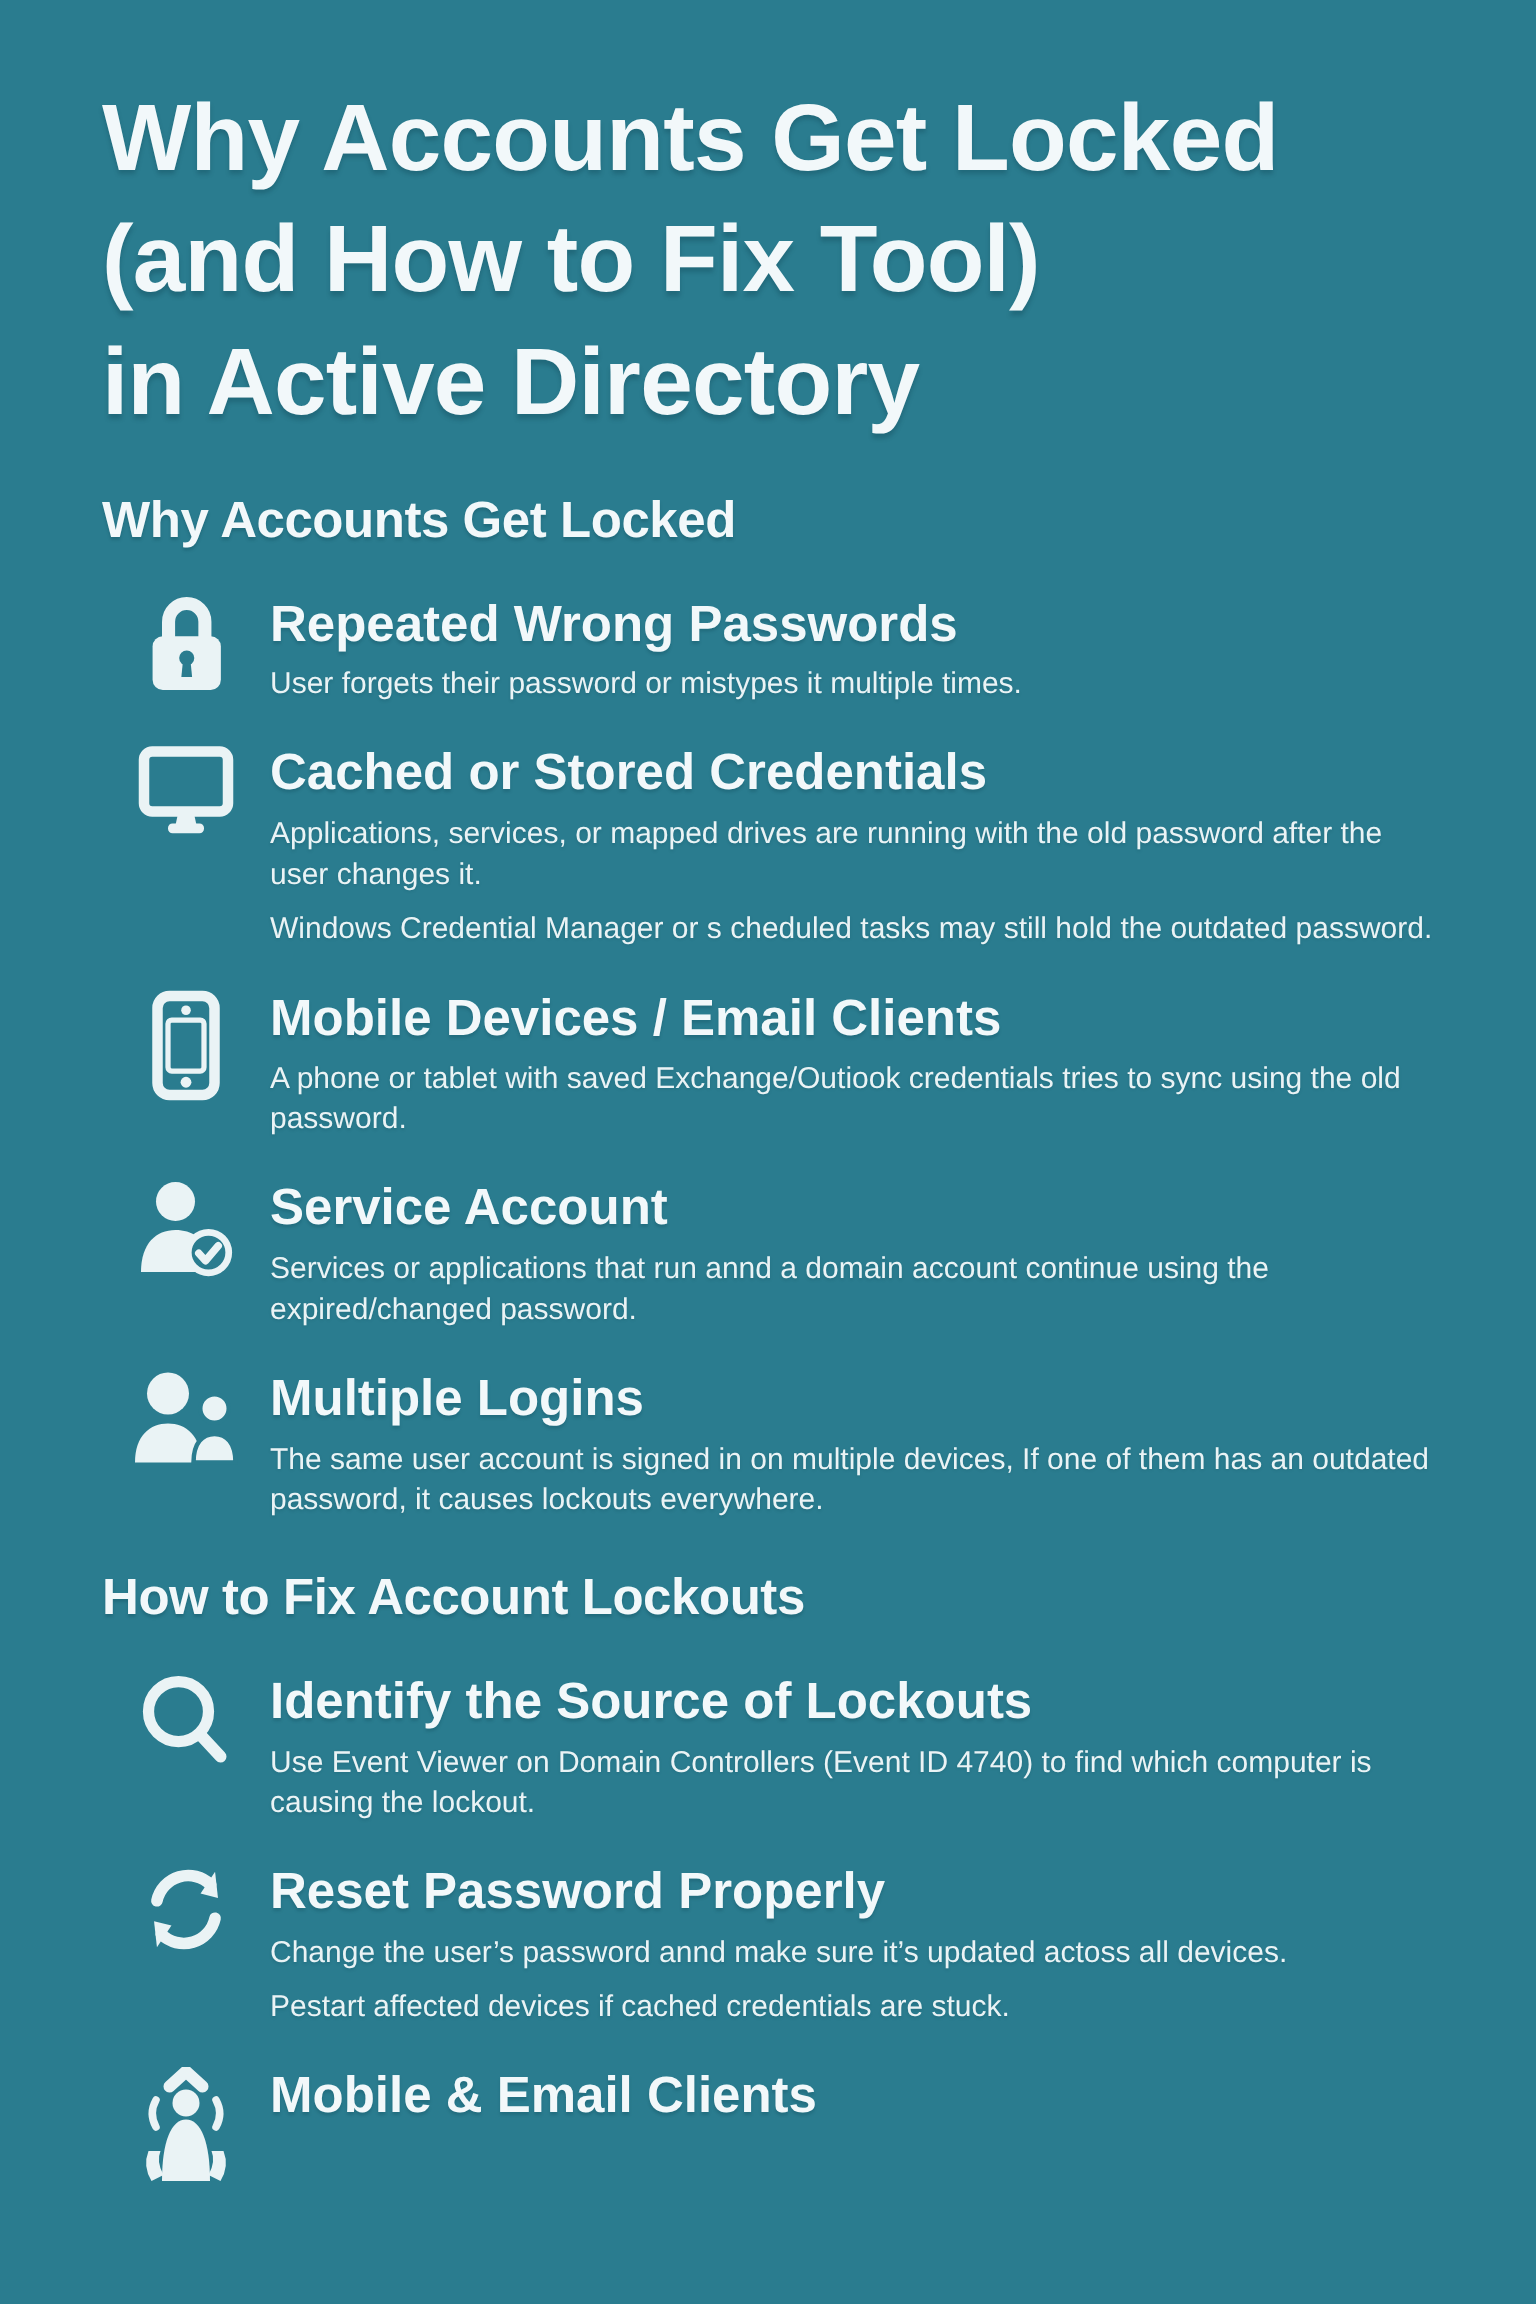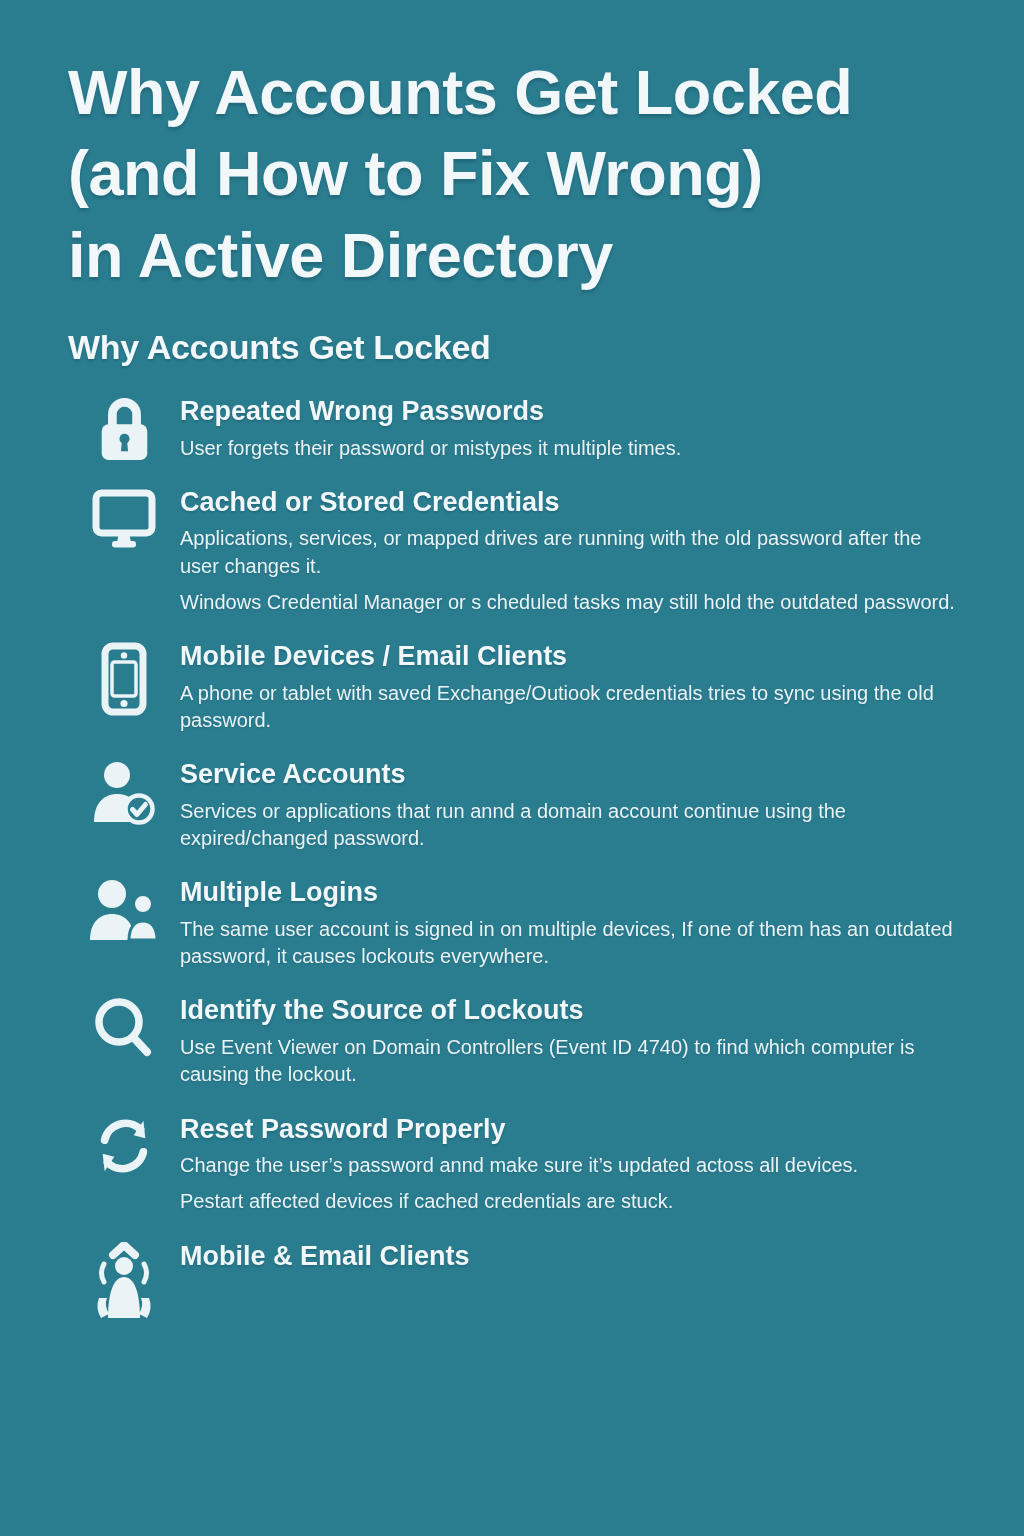--- a/index.html
+++ b/index.html
@@ -50,21 +50,21 @@
     padding-top:2px;
   }
   .icon-cell svg{display:block;}
   .ic{fill:var(--ink);}
   .ic-stroke{fill:none;stroke:var(--ink);stroke-linecap:round;stroke-linejoin:round;}
   .text-cell{
     flex:1 1 auto;
     max-width:782px;
   }
   .item-title{
-    font-size:27px;
+    font-size:34px;
     font-weight:700;
     color:var(--ink-bright);
     line-height:1.25;
     margin-bottom:6px;
     text-shadow:0 2px 2px rgba(9,59,71,.22);
   }
   .item-para{
     font-size:20px;
     line-height:1.36;
     margin-bottom:9px;
@@ -72,21 +72,21 @@
   }
   .item-para:last-child{margin-bottom:0;}
 </style>
 </head>
 <body>
 
 <main class="page">
 
   <h1 class="title">
     <div>Why Accounts Get Locked</div>
-    <div>(and How to Fix Wrong)</div>
+    <div>(and How to Fix Tool)</div>
     <div>in Active Directory</div>
   </h1>
 
   <section>
     <h2 class="section-heading">Why Accounts Get Locked</h2>
 
     <div class="item">
       <div class="icon-cell">
         <svg width="62" height="64" viewBox="0 0 64 66">
           <path class="ic-stroke" d="M20 32 V18 a12.5 12.5 0 0 1 25 0 V32" stroke-width="9"></path>
@@ -134,21 +134,21 @@
     <div class="item">
       <div class="icon-cell">
         <svg width="66" height="66" viewBox="0 0 66 66">
           <circle class="ic" cx="26" cy="15" r="13"></circle>
           <path class="ic" d="M3 62 c0-19 10-28 23-28 c11 0 19 6 22 15 l0 13 z"></path>
           <circle cx="48" cy="49" r="13.5" fill="#2a7c8f" stroke="#eaf3f5" stroke-width="4.5"></circle>
           <path class="ic-stroke" d="M41.5 49.5 l4.5 5 l8.5-10" stroke-width="5"></path>
         </svg>
       </div>
       <div class="text-cell">
-        <h3 class="item-title">Service Accounts</h3>
+        <h3 class="item-title">Service Account</h3>
         <p class="item-para">Services or applications that run annd a domain account continue using the expired/changed password.</p>
       </div>
     </div>
 
     <div class="item">
       <div class="icon-cell">
         <svg width="74" height="64" viewBox="0 0 74 64">
           <circle class="ic" cx="25" cy="16" r="14"></circle>
           <path class="ic" d="M3 62 c0-18 10-26 22-26 c12 0 22 8 22 26 z"></path>
           <circle class="ic" cx="56" cy="26" r="9.5" stroke="#2a7c8f" stroke-width="3"></circle>
@@ -156,20 +156,21 @@
         </svg>
       </div>
       <div class="text-cell">
         <h3 class="item-title">Multiple Logins</h3>
         <p class="item-para">The same user account is signed in on multiple devices, If one of them has an outdated password, it causes lockouts everywhere.</p>
       </div>
     </div>
   </section>
 
   <section>
+    <h2 class="section-heading">How to Fix Account Lockouts</h2>
 
     <div class="item">
       <div class="icon-cell">
         <svg width="64" height="64" viewBox="0 0 64 64">
           <circle class="ic-stroke" cx="27" cy="26" r="20" stroke-width="7.5"></circle>
           <line class="ic-stroke" x1="42" y1="42" x2="55" y2="56" stroke-width="8"></line>
         </svg>
       </div>
       <div class="text-cell">
         <h3 class="item-title">Identify the Source of Lockouts</h3>

